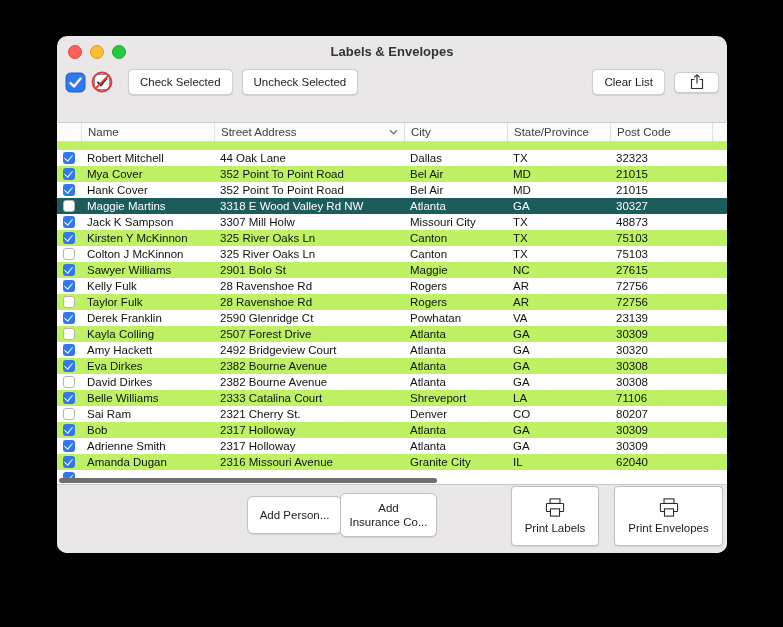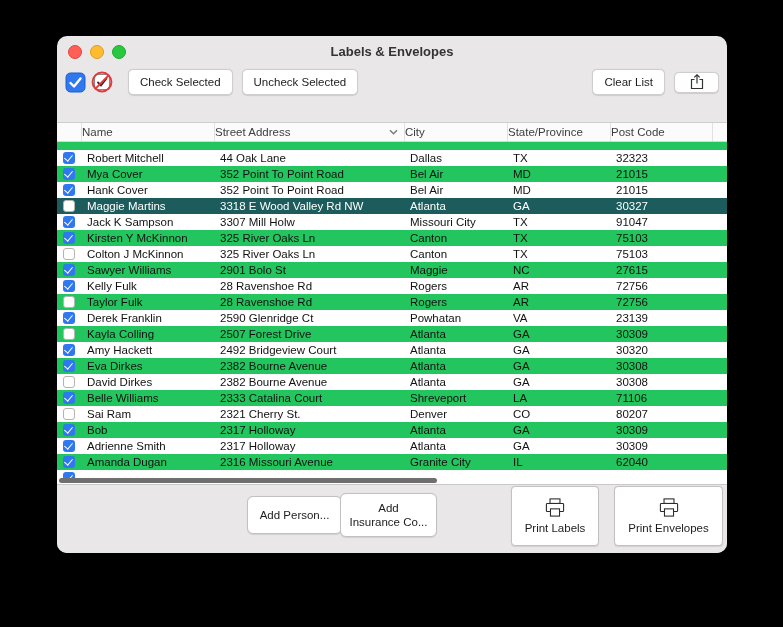--- a/index.html
+++ b/index.html
@@ -26,27 +26,27 @@
     padding:12px 11px;white-space:nowrap;font-family:inherit;}
   .btn.check{margin-left:15px;}
   .btn.uncheck{margin-left:9px;}
   .tb-spacer{flex:1;}
   .btn.share{margin-left:9px;width:45px;padding:0;}
   
   .table-wrap{margin-top:24px;flex:0 0 auto;}
   .grid{display:grid;grid-template-columns:24px 133px 190px 103px 103px 102px 1fr;align-items:center;}
   .thead{height:18px;background:#fcfbfb;border-top:1px solid #cfcfcf;border-bottom:1px solid #d6d6d6;
     font-size:11.5px;color:#3e3e3e;}
-  .hcell{height:18px;display:flex;align-items:center;border-left:1px solid #e2e1e1;
+  .hcell{height:18px;display:flex;align-items:center;padding-left:6px;border-left:1px solid #e2e1e1;
     overflow:hidden;white-space:nowrap;position:relative;}
   .hcell.first{border-left:none;}
   .sort-ind{margin-left:auto;margin-right:6px;display:flex;align-items:center;}
   .tbody{height:336px;overflow:hidden;background:#fff;}
   .trow{height:16px;font-size:11.5px;color:#121212;}
-  .trow.alt{background:#22c55e;}
+  .trow.alt{background:#bef264;}
   .trow.selected{background:var(--sel);color:#fff;}
   .trow.spacer{height:8px;}
   .cell{padding-left:6px;overflow:hidden;white-space:nowrap;}
   .c-check{display:flex;justify-content:center;padding-left:0;}
   .cb{width:12px;height:12px;border-radius:3px;box-sizing:border-box;position:relative;}
   .cb.on{background:var(--cb);}
   .cb.on::after{content:"";position:absolute;left:3px;top:1px;width:4px;height:7px;
     border:solid #fff;border-width:0 1.6px 1.6px 0;transform:rotate(40deg);}
   .cb.off{background:#fff;border:1px solid #b5b3b3;}
   
@@ -189,21 +189,21 @@
     <div class="cell c-extra"></div>
   </div>
         <div class="grid trow">
     <div class="cell c-check">
             <span class="cb on"></span>
           </div>
     <div class="cell c-name">Jack K Sampson</div>
     <div class="cell c-street">3307 Mill Holw</div>
     <div class="cell c-city">Missouri City</div>
     <div class="cell c-state">TX</div>
-    <div class="cell c-post">91047</div>
+    <div class="cell c-post">48873</div>
     <div class="cell c-extra"></div>
   </div>
         <div class="grid trow alt">
     <div class="cell c-check">
             <span class="cb on"></span>
           </div>
     <div class="cell c-name">Kirsten Y McKinnon</div>
     <div class="cell c-street">325 River Oaks Ln</div>
     <div class="cell c-city">Canton</div>
     <div class="cell c-state">TX</div>

